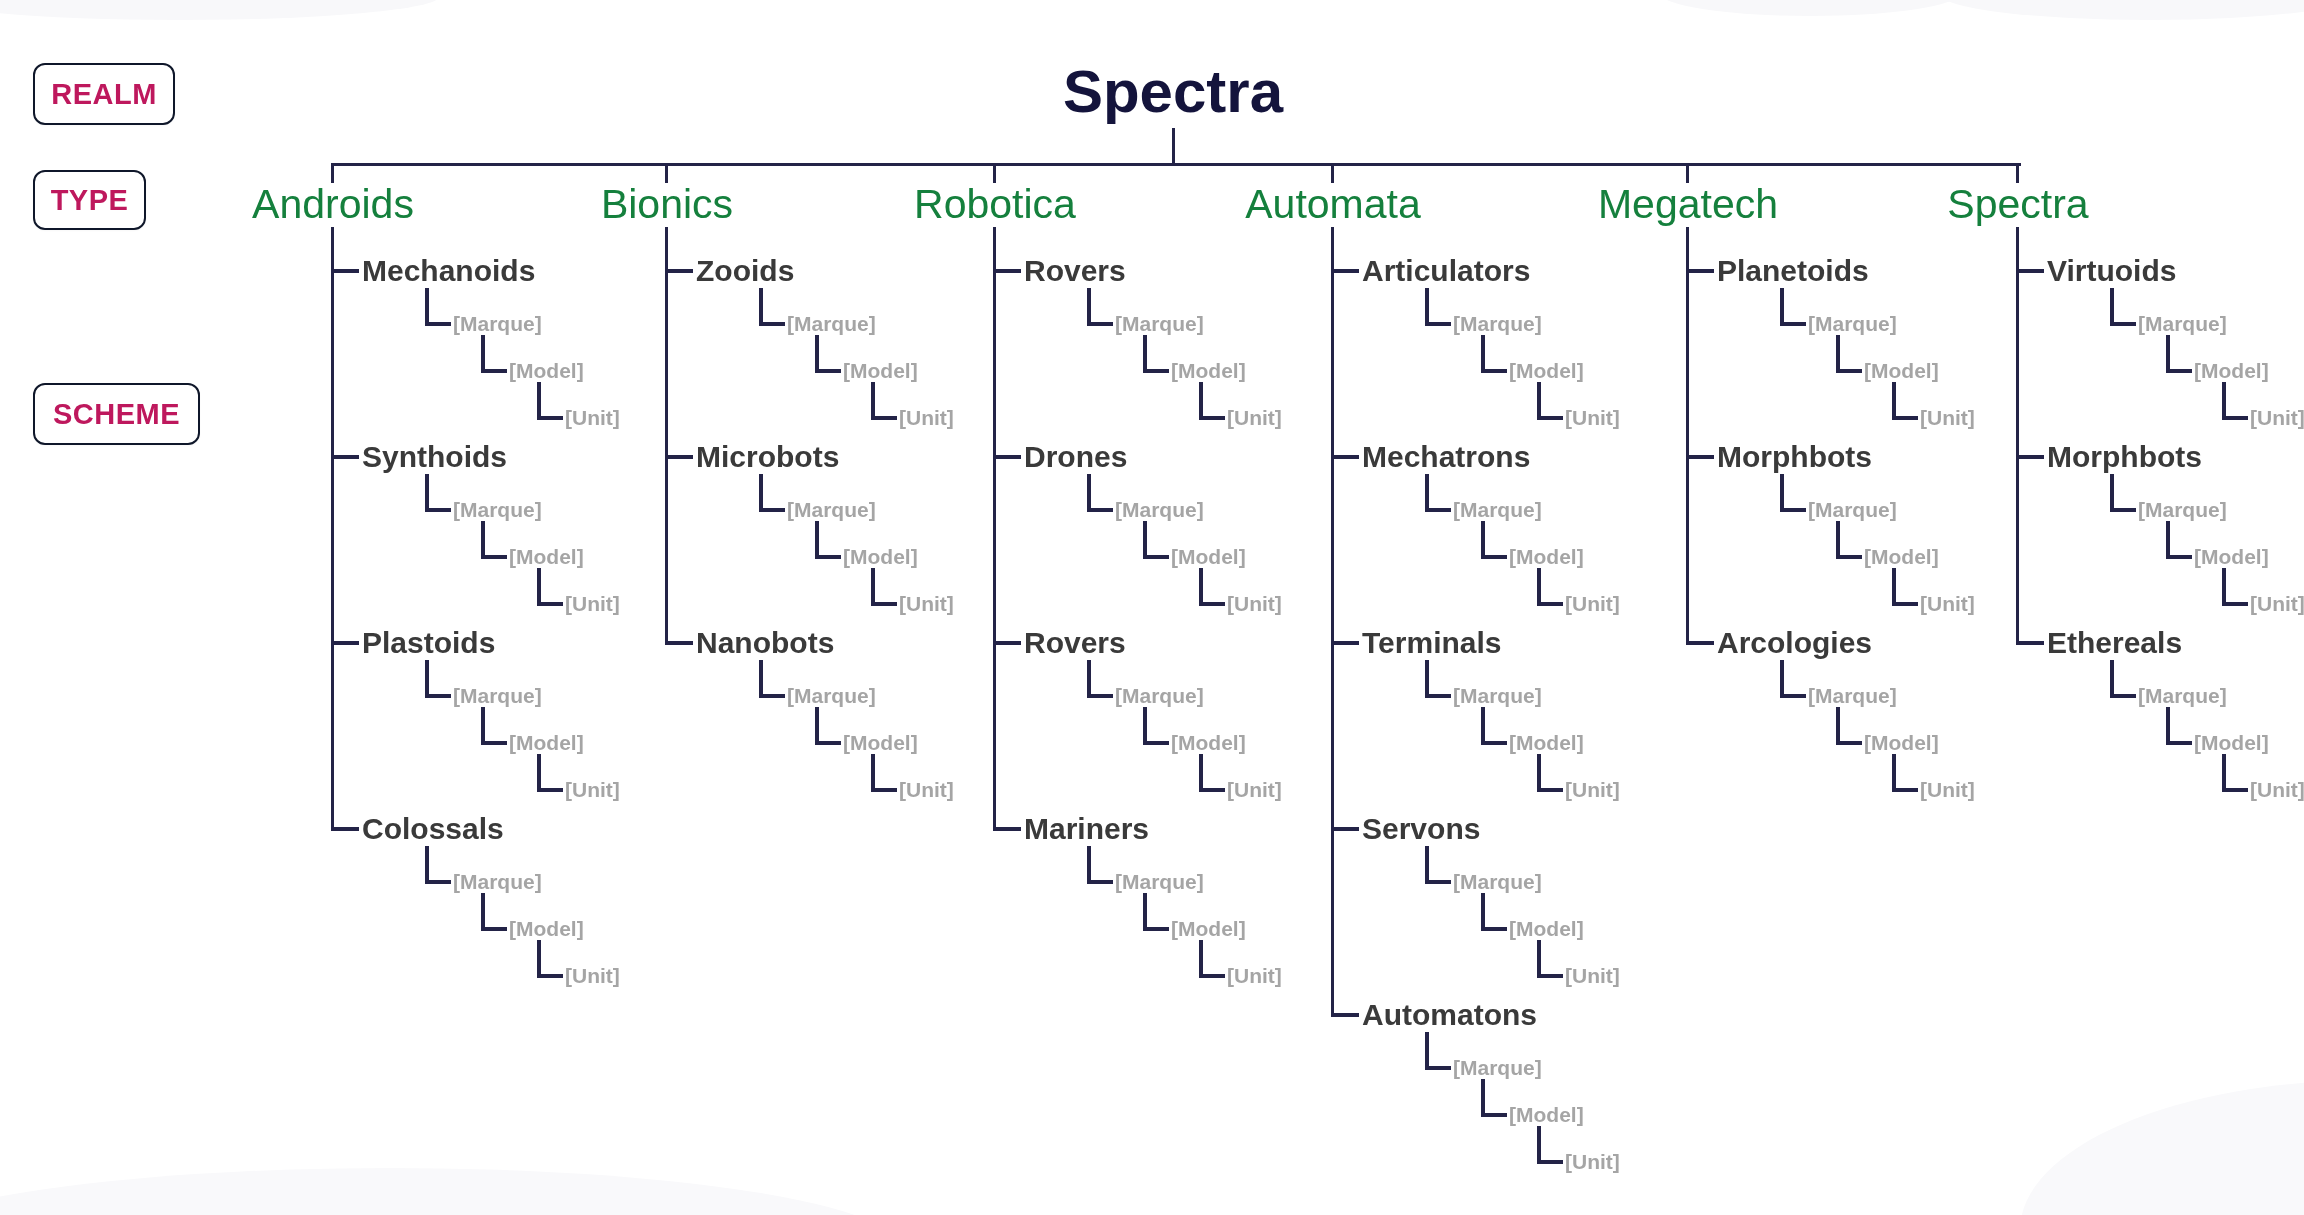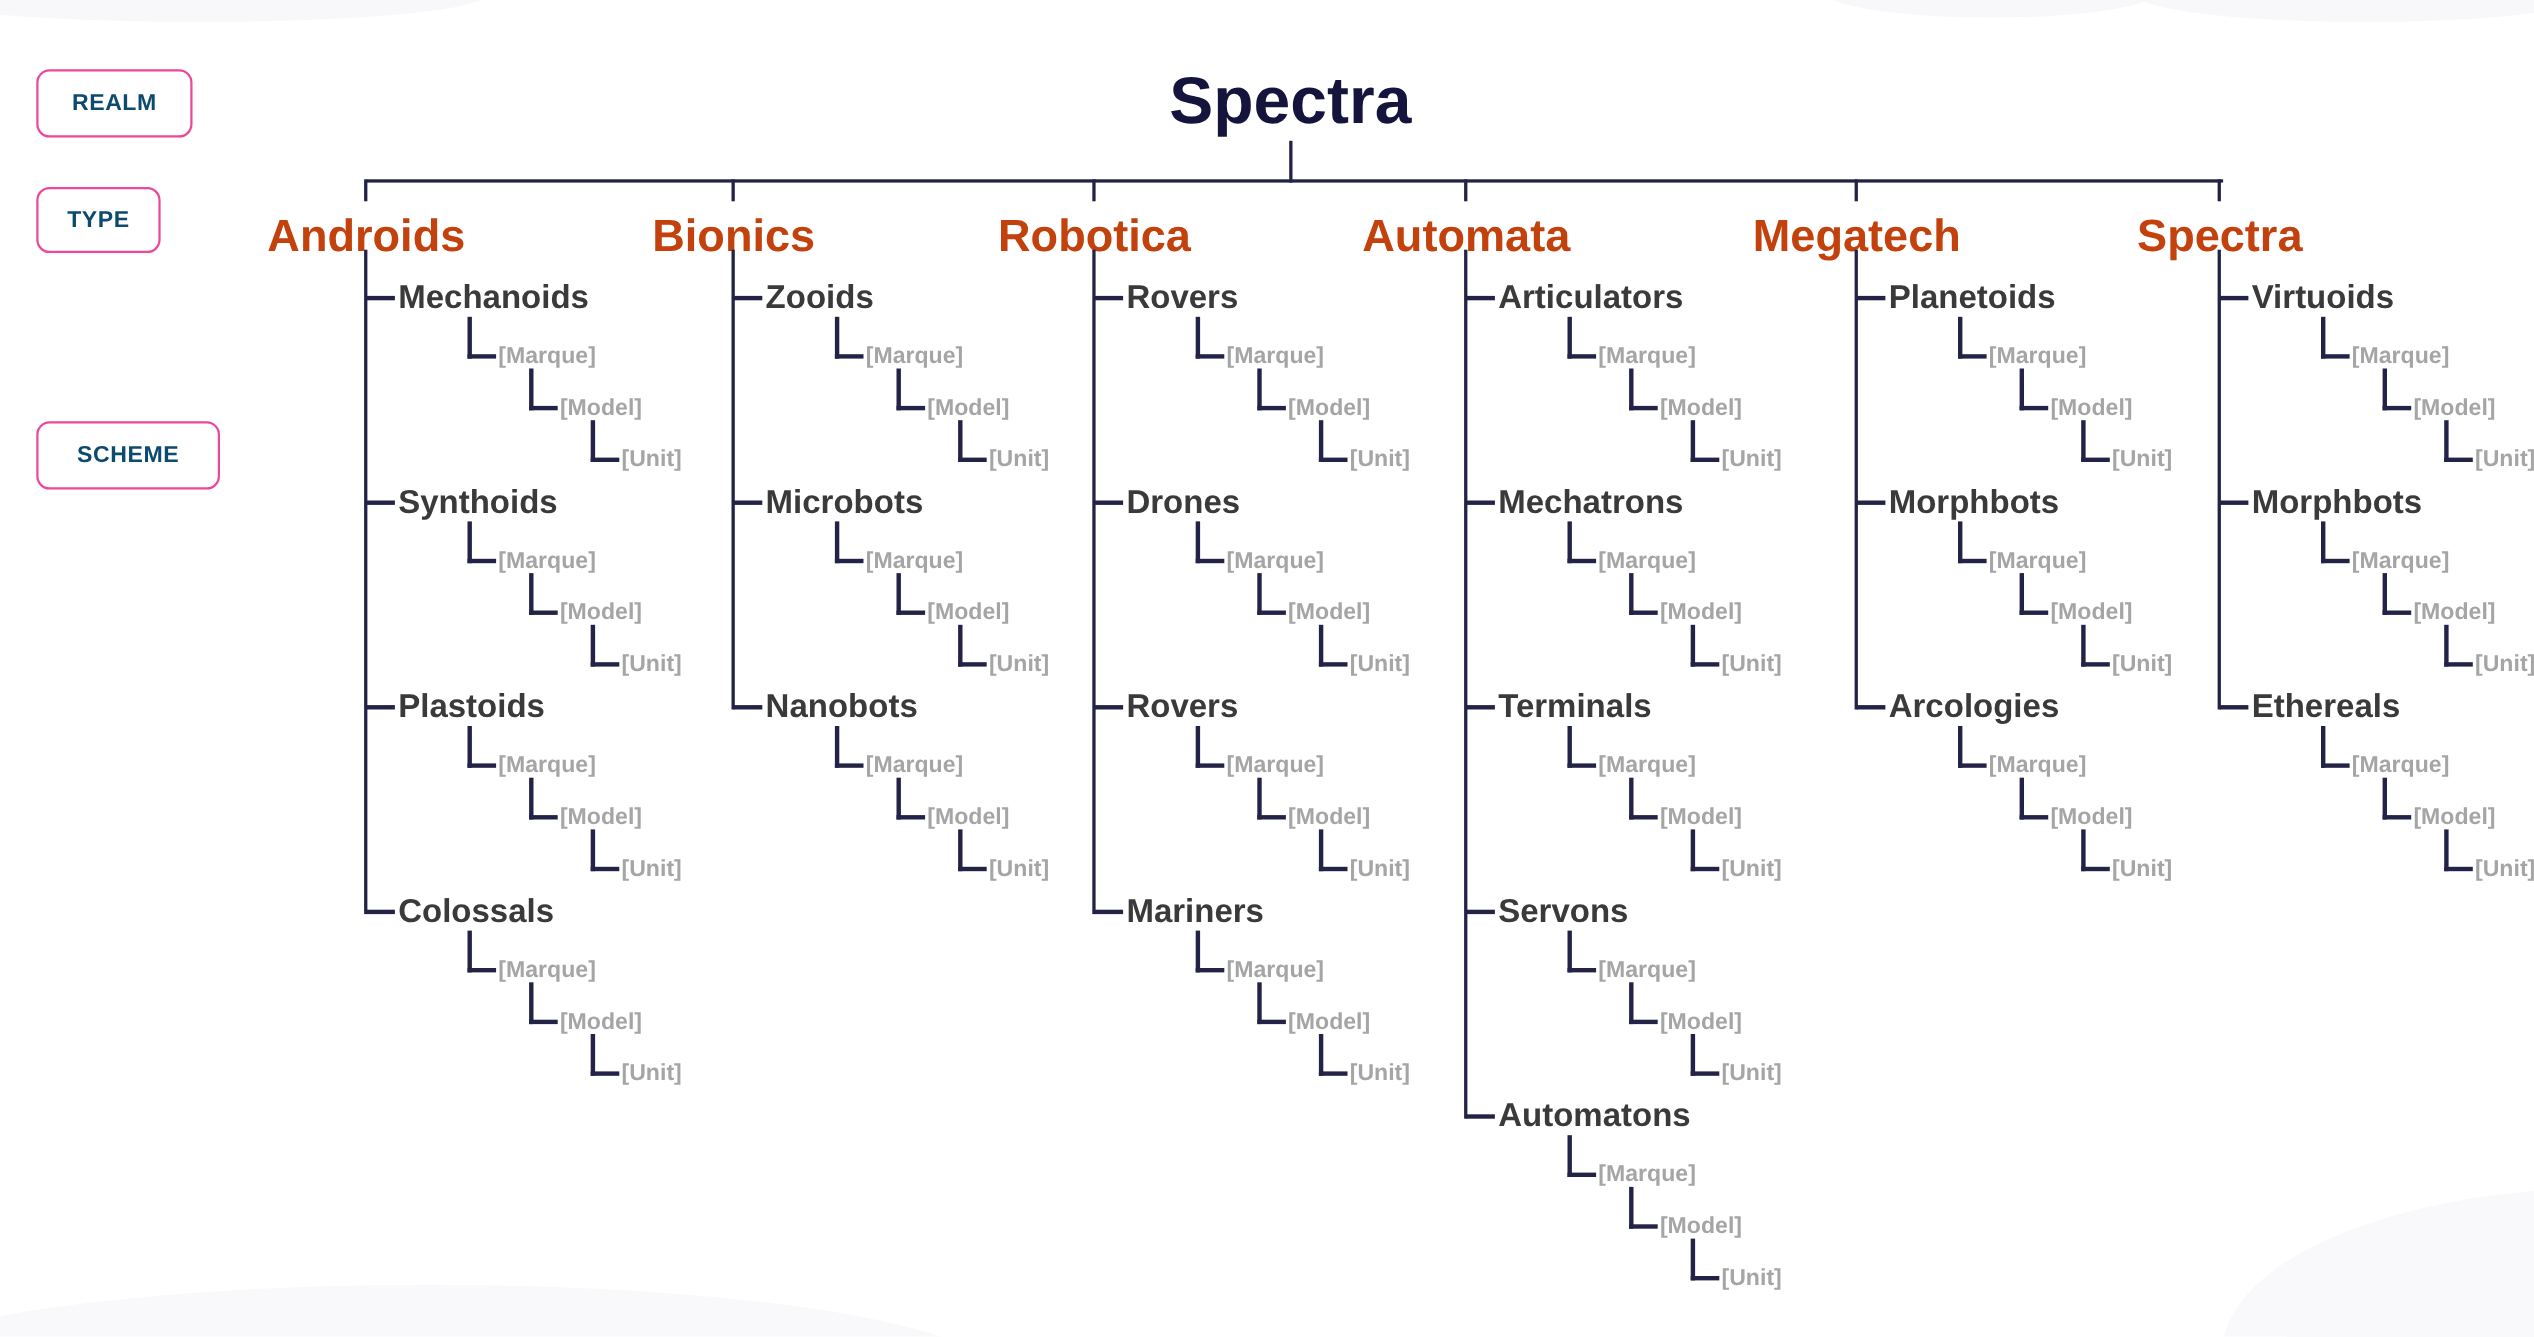--- a/index.html
+++ b/index.html
@@ -12,43 +12,43 @@
   .bgwave{position:absolute;pointer-events:none;}
   .bg-top-left{left:-80px;top:-28px;width:520px;height:48px;border-radius:50%;background:#f8f8fa;}
   .bg-top-right1{left:1660px;top:-30px;width:300px;height:46px;border-radius:50%;background:#f8f8fa;}
   .bg-top-right2{left:1940px;top:-32px;width:420px;height:52px;border-radius:50%;background:#f8f8fa;}
   .bg-bottom-left{left:-120px;top:1168px;width:1020px;height:160px;border-radius:50%;background:#f9f9fb;}
   .bg-bottom-right{left:2020px;top:1240px;width:700px;height:300px;border-radius:50%;background:#f9f9fb;transform:translateY(-160px);}
 
   
   .badge{
     position:absolute;display:flex;align-items:center;justify-content:center;
-    background:#ffffff;border:2px solid #ec4899;border-radius:12px;
+    background:#ffffff;border:2px solid #0f172a;border-radius:12px;
     box-shadow:0 1px 2px rgba(0,0,0,0.03);
-    color:#0c4a6e;font-weight:800;font-size:21px;letter-spacing:0.5px;
+    color:#be185d;font-weight:800;font-size:29px;letter-spacing:0.5px;
   }
   .badge-realm {left:33px;top:63px;width:138px;height:58px;}
   .badge-type  {left:33px;top:170px;width:109px;height:56px;}
   .badge-scheme{left:33px;top:383px;width:163px;height:58px;}
 
   
   .root-title{
     position:absolute;left:873px;top:57px;width:600px;
     text-align:center;font-size:60px;font-weight:800;color:#14143c;white-space:nowrap;
   }
 
   
   .hline-top{position:absolute;left:333px;top:163px;width:1688px;height:3px;background:#232347;}
   .root-stub{position:absolute;left:1172px;top:128px;width:3px;height:38px;background:#232347;}
 
   .type-col{position:absolute;top:163px;width:0;}
   .type-col .stub {position:absolute;left:-2px;top:0;width:3px;height:20px;background:#232347;}
   .type-col .type-label{
-    position:absolute;left:-150px;top:28px;width:300px;text-align:center;
-    font-size:41px;font-weight:700;color:#c2410c;white-space:nowrap;
+    position:absolute;left:-150px;top:18px;width:300px;text-align:center;
+    font-size:41px;font-weight:400;color:#15803d;white-space:nowrap;
   }
   .type-col .trunk{position:absolute;left:-2px;top:64px;width:3px;background:#232347;}
   .scheme-list{position:absolute;left:0;top:106px;width:0;}
 
   .scheme-block{position:absolute;left:0;width:0;}
   .scheme-block .tick{position:absolute;left:0;top:0;width:26px;height:4px;background:#232347;}
   .scheme-block .scheme-label{
     position:absolute;left:29px;top:-14px;line-height:32px;
     font-size:30px;font-weight:700;color:#3a3a3a;white-space:nowrap;
   }

